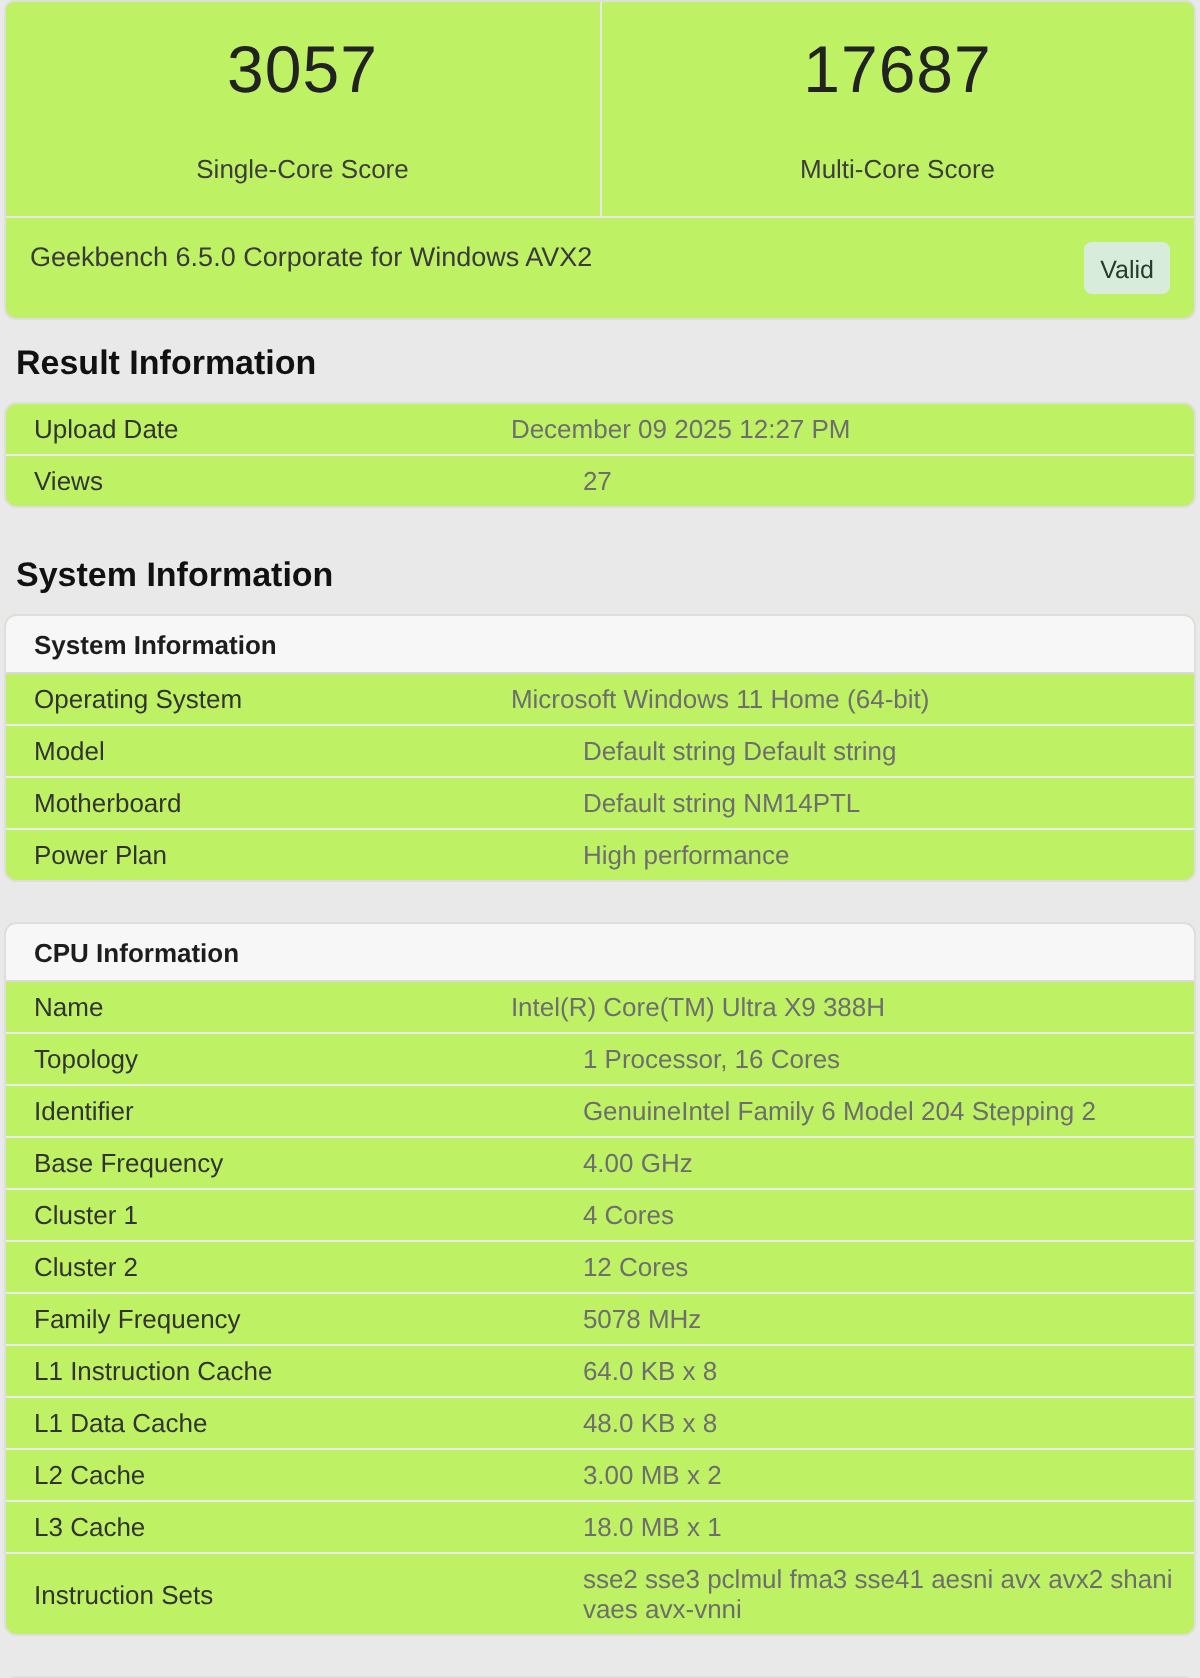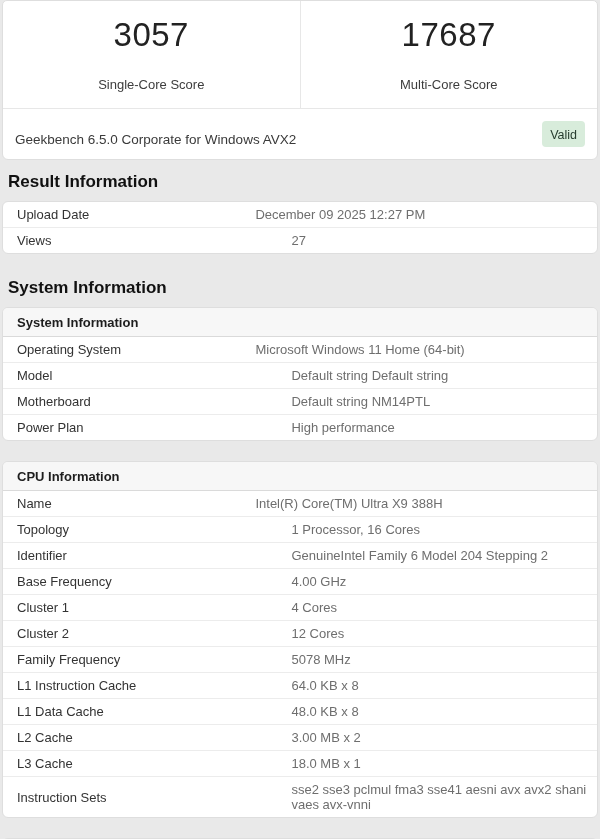--- a/index.html
+++ b/index.html
@@ -13,21 +13,21 @@
     background: #e9e9e9;
     font-family: "Liberation Sans", "DejaVu Sans", sans-serif;
     color: #333;
     -webkit-font-smoothing: antialiased;
   }
   .page {
     width: 596px;
     margin: 0 auto;
   }
   .card {
-    background: #ffffff;
+    background: #bef264;
     border: 1px solid #dedede;
     border-radius: 6px;
     overflow: hidden;
     box-sizing: border-box;
   }
   
   .score-card { margin-top: 0; border-top-left-radius: 5px; border-top-right-radius: 5px; }
   .score-row {
     display: flex;
     border-bottom: 1px solid #e7e7e7;
@@ -44,21 +44,21 @@
     color: #222222;
     letter-spacing: 0.5px;
   }
   .score-label {
     margin-top: 23px;
     font-size: 13px;
     color: #3d3d3d;
   }
   .version-row {
     display: flex;
-    align-items: flex-end;
+    align-items: flex-start;
     justify-content: space-between;
     padding: 12px 12px;
   }
   .version-text {
     font-size: 13.5px;
     color: #3a3a3a;
   }
   .badge-valid {
     background: #d8ecdb;
     color: #273c2f;

